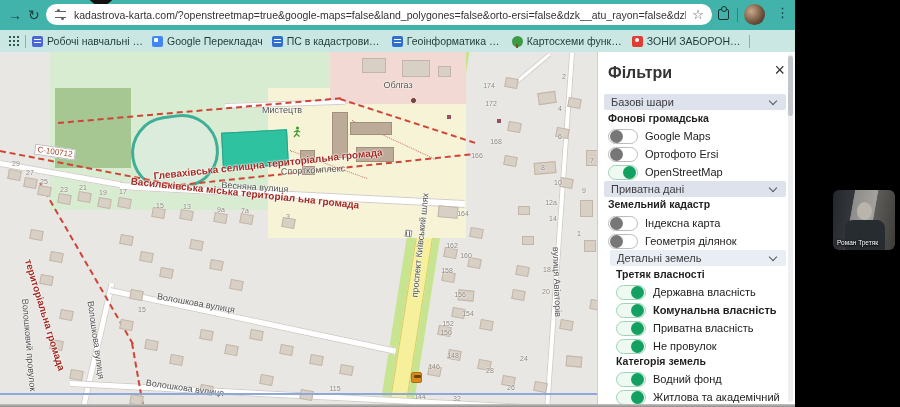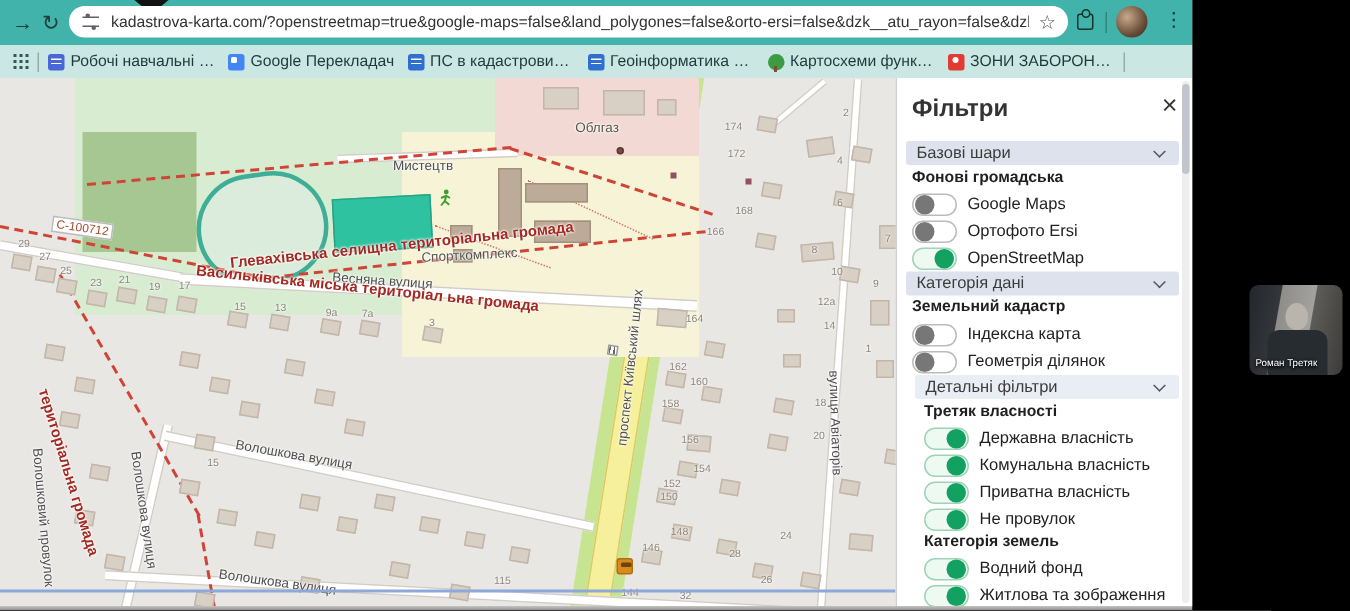--- a/index.html
+++ b/index.html
@@ -365,43 +365,43 @@
                 <div class="knob"></div>
               </div>
               <span class="tg-label">Ортофото Ersi</span>
             </div>
             <div class="prow ptog" style="top: 111px; left: 10px; width: auto;">
               <div class="tg on">
                 <div class="knob"></div>
               </div>
               <span class="tg-label">OpenStreetMap</span>
             </div>
-            <div class="prow pbar" style="top: 129px;"><span>Категорія дані</span><div class="chev"></div></div>
+            <div class="prow pbar" style="top: 129px;"><span>Приватна дані</span><div class="chev"></div></div>
             <div class="prow pgroup" style="top: 146px; left: 10px; width: auto;">Земельний кадастр</div>
             <div class="prow ptog" style="top: 162px; left: 10px; width: auto;">
               <div class="tg">
                 <div class="knob"></div>
               </div>
               <span class="tg-label">Індексна карта</span>
             </div>
             <div class="prow ptog" style="top: 180px; left: 10px; width: auto;">
               <div class="tg">
                 <div class="knob"></div>
               </div>
               <span class="tg-label">Геометрія ділянок</span>
             </div>
-            <div class="prow pbar sub" style="top: 198px;"><span>Детальні фільтри</span><div class="chev"></div></div>
+            <div class="prow pbar sub" style="top: 198px;"><span>Детальні земель</span><div class="chev"></div></div>
             <div class="prow pgroup" style="top: 216px; left: 18px; width: auto;">Третяк власності</div>
             <div class="prow ptog" style="top: 231px; left: 18px; width: auto;">
               <div class="tg on">
                 <div class="knob"></div>
               </div>
               <span class="tg-label">Державна власність</span>
             </div>
-            <div class="prow ptog" style="top: 249px; left: 18px; width: auto;">
+            <div class="prow ptog" style="top: 249px; left: 18px; width: auto; font-weight: bold;">
               <div class="tg on">
                 <div class="knob"></div>
               </div>
               <span class="tg-label">Комунальна власність</span>
             </div>
             <div class="prow ptog" style="top: 267px; left: 18px; width: auto;">
               <div class="tg on">
                 <div class="knob"></div>
               </div>
               <span class="tg-label">Приватна власність</span>
@@ -416,21 +416,21 @@
             <div class="prow ptog" style="top: 318px; left: 18px; width: auto;">
               <div class="tg on">
                 <div class="knob"></div>
               </div>
               <span class="tg-label">Водний фонд</span>
             </div>
             <div class="prow ptog" style="top: 336px; left: 18px; width: auto;">
               <div class="tg on">
                 <div class="knob"></div>
               </div>
-              <span class="tg-label">Житлова та зображення</span>
+              <span class="tg-label">Житлова та академічний</span>
             </div>
           </div>
         <div id="pscroll"></div>
         <div id="pthumb"></div>
       </div>
     </div>
 
     <div id="bottom-strip"></div>
   </div>
 

